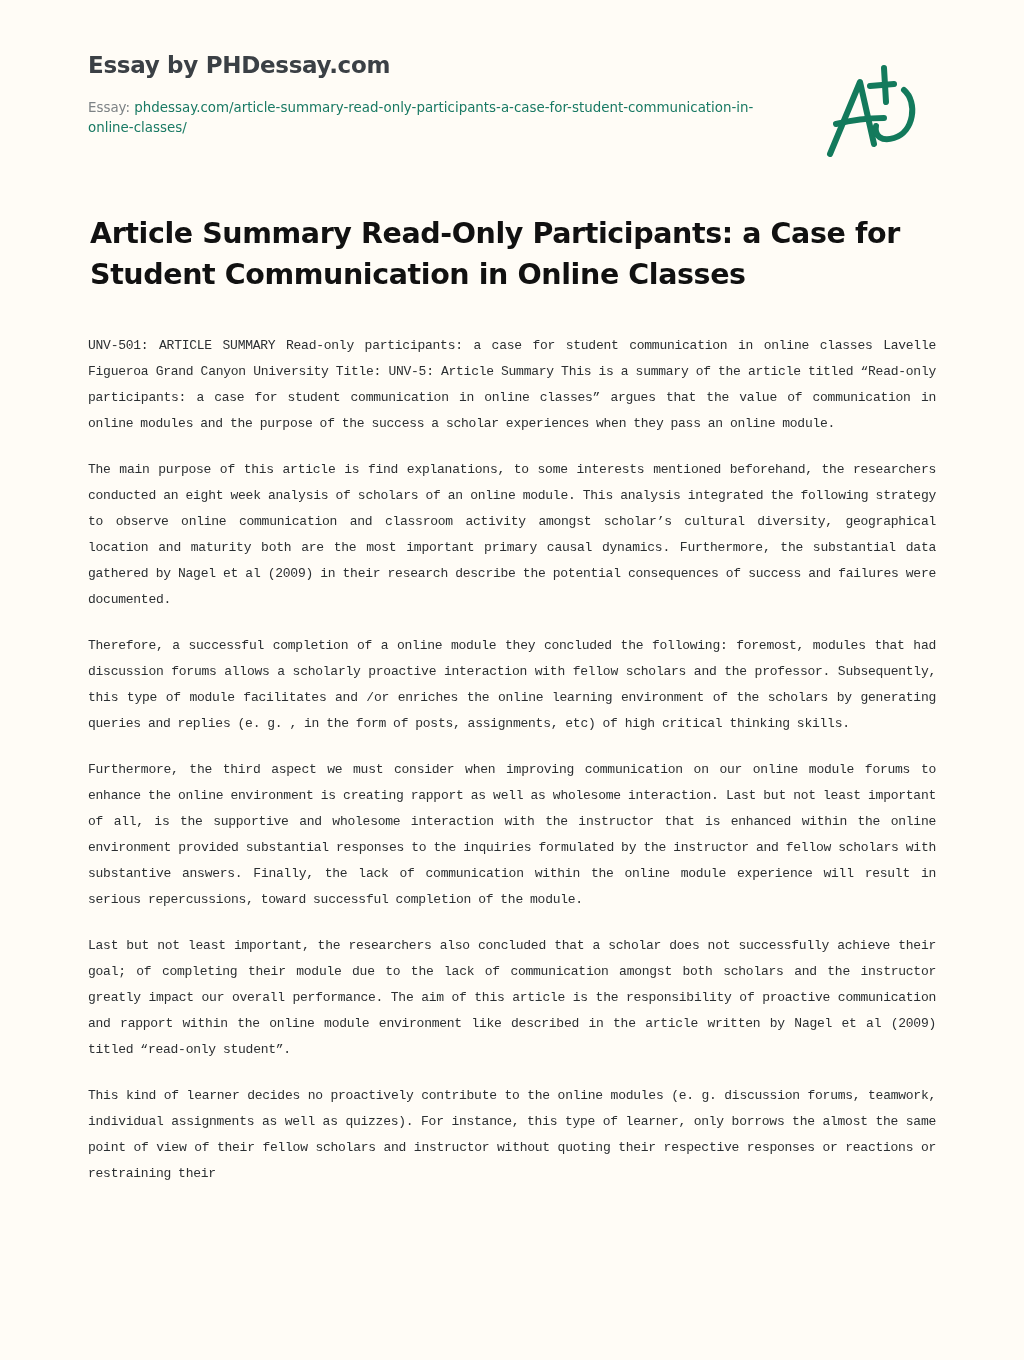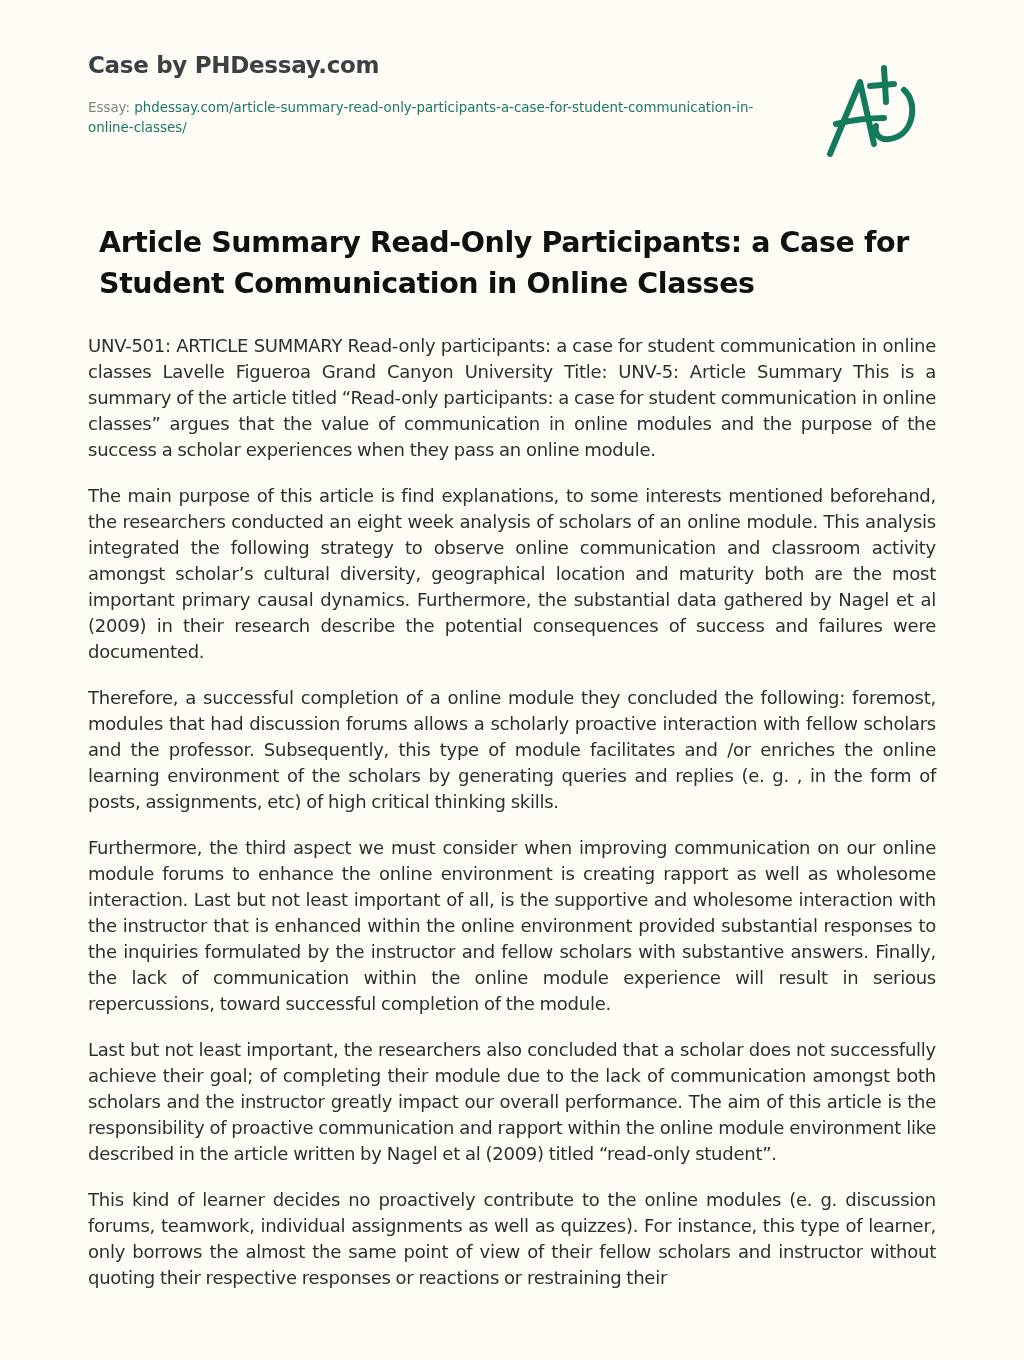--- a/index.html
+++ b/index.html
@@ -11,33 +11,33 @@
     position: relative;
   }
   .header { position: absolute; left: 88px; top: 50px; width: 700px; }
   .brand { font-size: 23px; font-weight: bold; color: #3b4045; letter-spacing: -0.3px; line-height: 30px; margin: 0; }
   .source { margin-top: 18px; font-size: 13.4px; line-height: 20px; color: #7d8285; }
   .source a { color: #187963; text-decoration: none; }
   .logo { position: absolute; left: 822px; top: 62px; width: 110px; height: 100px; }
   .title {
     position: absolute; left: 88px; top: 211px; width: 860px;
     font-size: 28.5px; font-weight: bold; line-height: 41px; color: #111;
-    margin: 11px; letter-spacing: -0.4px;
+    margin: 2px; letter-spacing: -0.4px;
   }
   .content { position: absolute; left: 88px; top: 333px; width: 848px; }
   .content p {
-    margin: 0 0 20px 0; font-size: 18px; line-height: 26px; color: #2b2f32;
-    text-align: justify; letter-spacing: -0.25px; word-spacing: -0.5px;
+    margin: 0 0 20px 0; font-size: 13px; line-height: 26px; color: #2b2f32;
+    text-align: justify; letter-spacing: -0.25px; word-spacing: -0.5px; font-family: Liberation Mono, monospace;
   }
 </style>
 </head>
 <body>
 
 <div class="header">
-  <h2 class="brand">Case by PHDessay.com</h2>
+  <h2 class="brand">Essay by PHDessay.com</h2>
   <div class="source">
     <span>Essay: </span><a>phdessay.com/article-summary-read-only-participants-a-case-for-student-communication-in-online-classes/</a>
   </div>
 </div>
 
 <div class="logo">
   <svg width="110" height="100" viewBox="0 0 110 100" fill="none" stroke="#137a5c" stroke-width="6" stroke-linecap="round" stroke-linejoin="round">
     <path d="M8 92 L38 20 L52 82"></path>
     <path d="M14 62 C30 58 48 56 62 56"></path>
     <path d="M48 24 L72 22"></path>

